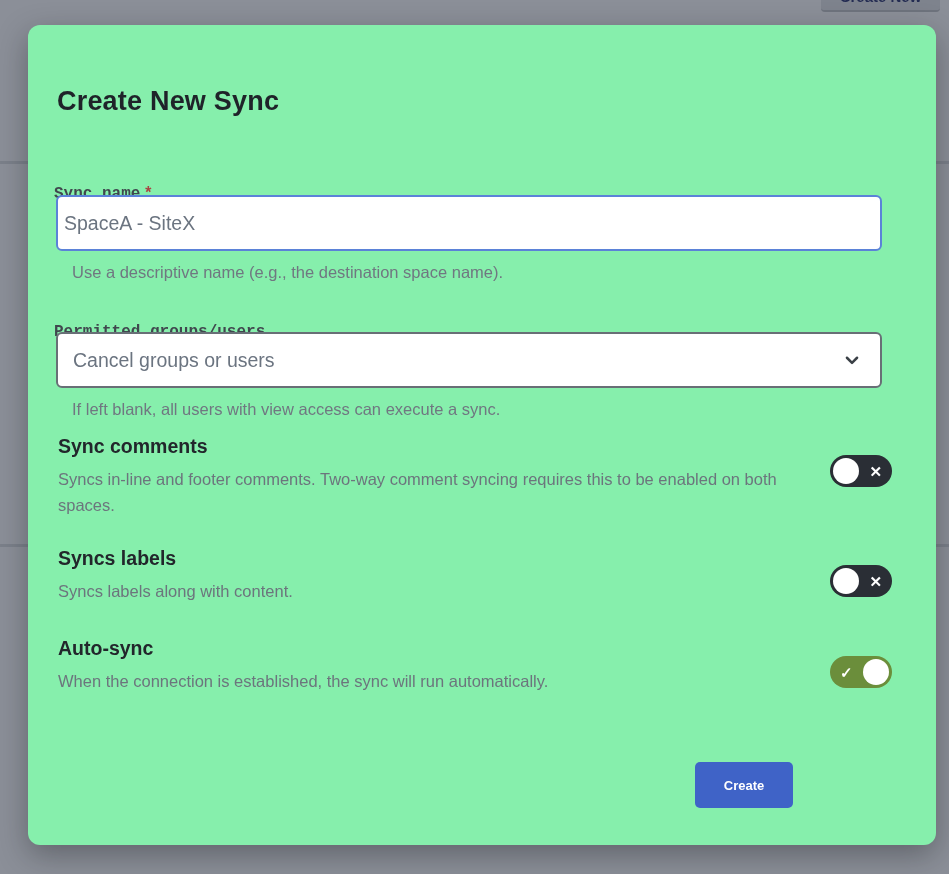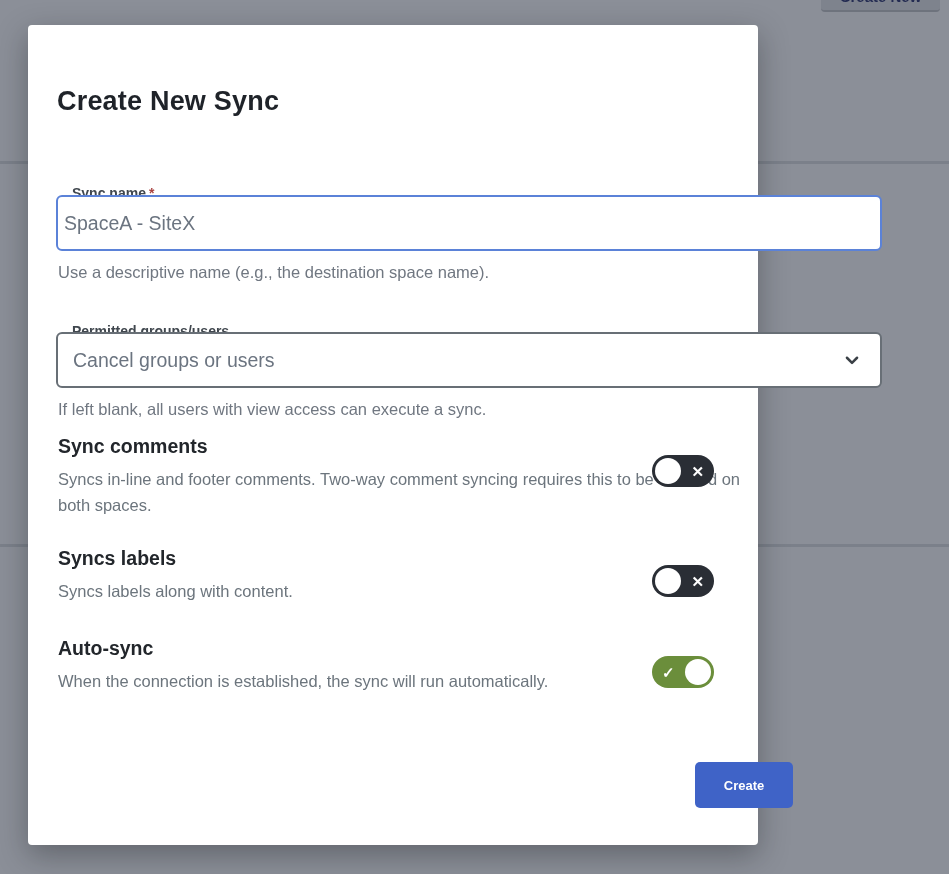--- a/index.html
+++ b/index.html
@@ -18,43 +18,43 @@
     color: #232b52; font-weight: 700; font-size: 15px;
     display: flex; align-items: center; justify-content: center;
     overflow: hidden;
   }
   .bg-line { position: absolute; left: 0; right: 0; height: 3px; background: #7b808a; }
   .bg-line.l1 { top: 161px; }
   .bg-line.l2 { top: 544px; }
 
   
   .modal {
-    position: absolute; left: 28px; top: 25px; width: 730px; height: 820px;
-    background: #ffffff; border-radius: 4px;
+    position: absolute; left: 28px; top: 25px; width: 908px; height: 820px;
+    background: #86efac; border-radius: 12px;
     box-shadow: 0 10px 30px rgba(20,22,26,0.35);
   }
   .modal-title {
     position: absolute; left: 29px; top: 58px;
     font-size: 27px; font-weight: 700; color: #1f2329; letter-spacing: 0.2px;
     transform: translateY(-50%); top: 76px;
   }
   .field-label {
-    position: absolute; left: 44px;
-    font-size: 14px; font-weight: 700; color: #40474e;
+    position: absolute; left: 26px;
+    font-size: 16px; font-weight: 700; color: #40474e; font-family: Liberation Mono, monospace;
   }
   .req { color: #a94442; margin-left: 3px; font-weight: 700; }
   .text-input {
     position: absolute; left: 28px; width: 826px; height: 56px;
     border: 2px solid #5b82d8; border-radius: 6px;
     padding: 0 6px; font-size: 19.5px; color: #6b7480;
     font-family: "Liberation Sans", sans-serif;
     outline: none; background: #fff;
   }
   .helper {
-    position: absolute; left: 30px;
+    position: absolute; left: 44px;
     font-size: 16.5px; color: #707781;
   }
   .select-box {
     position: absolute; left: 28px; width: 826px; height: 56px;
     border: 2px solid #686f76; border-radius: 6px; background: #fff;
     display: flex; align-items: center; padding: 0 15px;
     cursor: pointer;
   }
   .select-placeholder { font-size: 19.5px; color: #6b7480; flex: 1; }
   .chevron { width: 18px; height: 18px; margin-right: 4px; }

